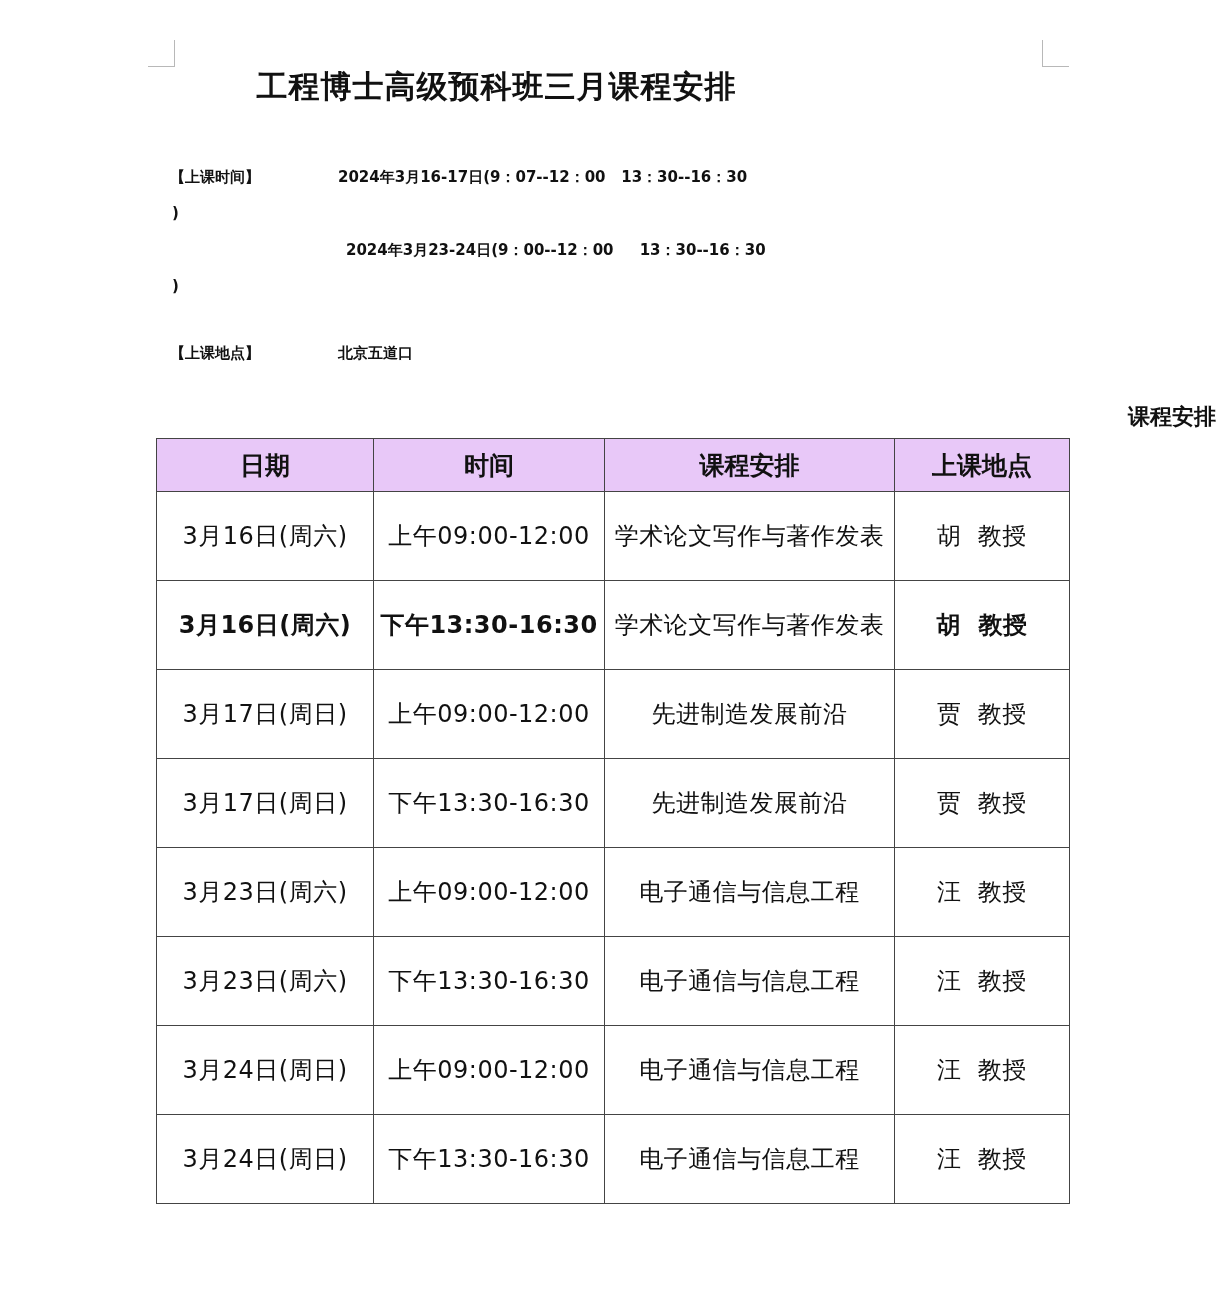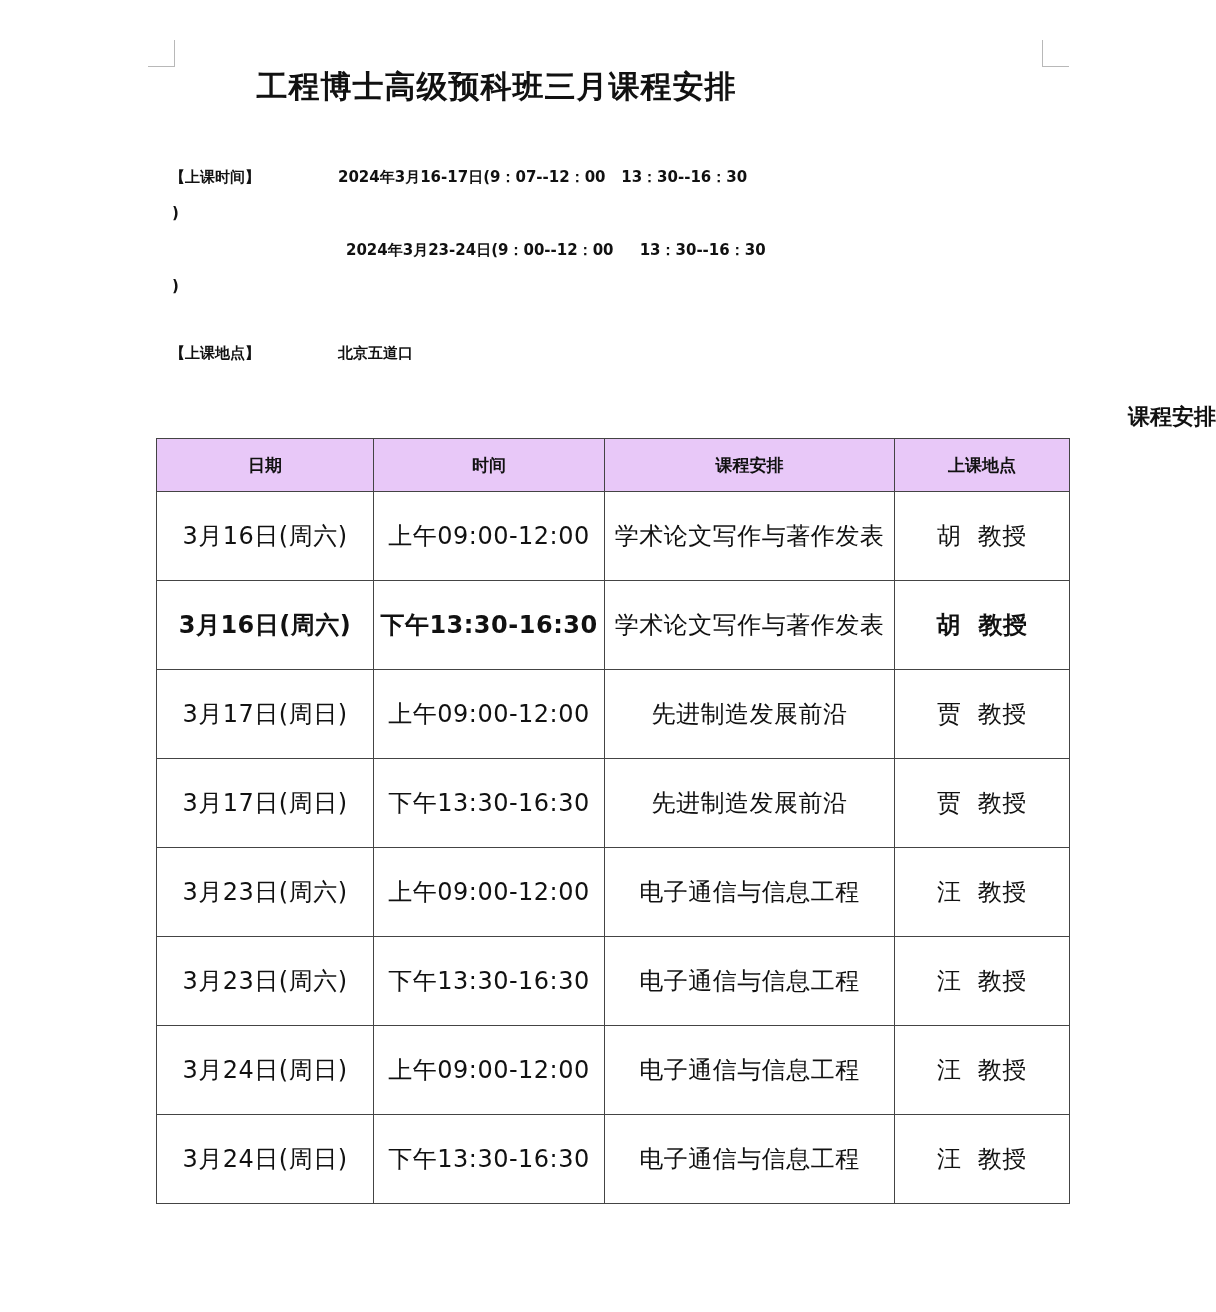--- a/index.html
+++ b/index.html
@@ -9,21 +9,21 @@
     .corner.tl { left: 148px; top: 40px; border-right: 1px solid #b8b8b8; border-bottom: 1px solid #b8b8b8; }
     .corner.tr { left: 1042px; top: 40px; border-left: 1px solid #b8b8b8; border-bottom: 1px solid #b8b8b8; }
     .doc-title { position: absolute; left: 0; width: 993px; top: 66px; text-align: center;
                  font-size: 31px; font-weight: bold; letter-spacing: 1px; }
     .info-line { position: absolute; font-size: 15px; font-weight: bold; white-space: pre; }
     .caption { position: absolute; left: 0; width: 1216px; top: 402px; text-align: right;
                font-size: 22px; font-weight: bold; }
     table.schedule { position: absolute; left: 156px; top: 438px; border-collapse: collapse;
                      width: 913px; table-layout: fixed; }
     table.schedule th, table.schedule td { border: 1.5px solid #444; text-align: center; }
-    table.schedule th { background: #e8c8f8; height: 50px; font-size: 17px; font-weight: bold; }
+    table.schedule th { background: #e8c8f8; height: 50px; font-size: 25px; font-weight: bold; }
     table.schedule td { height: 86px; font-size: 24px; font-weight: normal; letter-spacing: 0.5px; }
     table.schedule tr.bold td.b { font-weight: bold; }
     col.c1 { width: 217px; } col.c2 { width: 231px; } col.c3 { width: 290px; } col.c4 { width: 175px; }
   </style>
 </head>
 <body>
 
 <div class="corner tl"></div>
 <div class="corner tr"></div>
 

